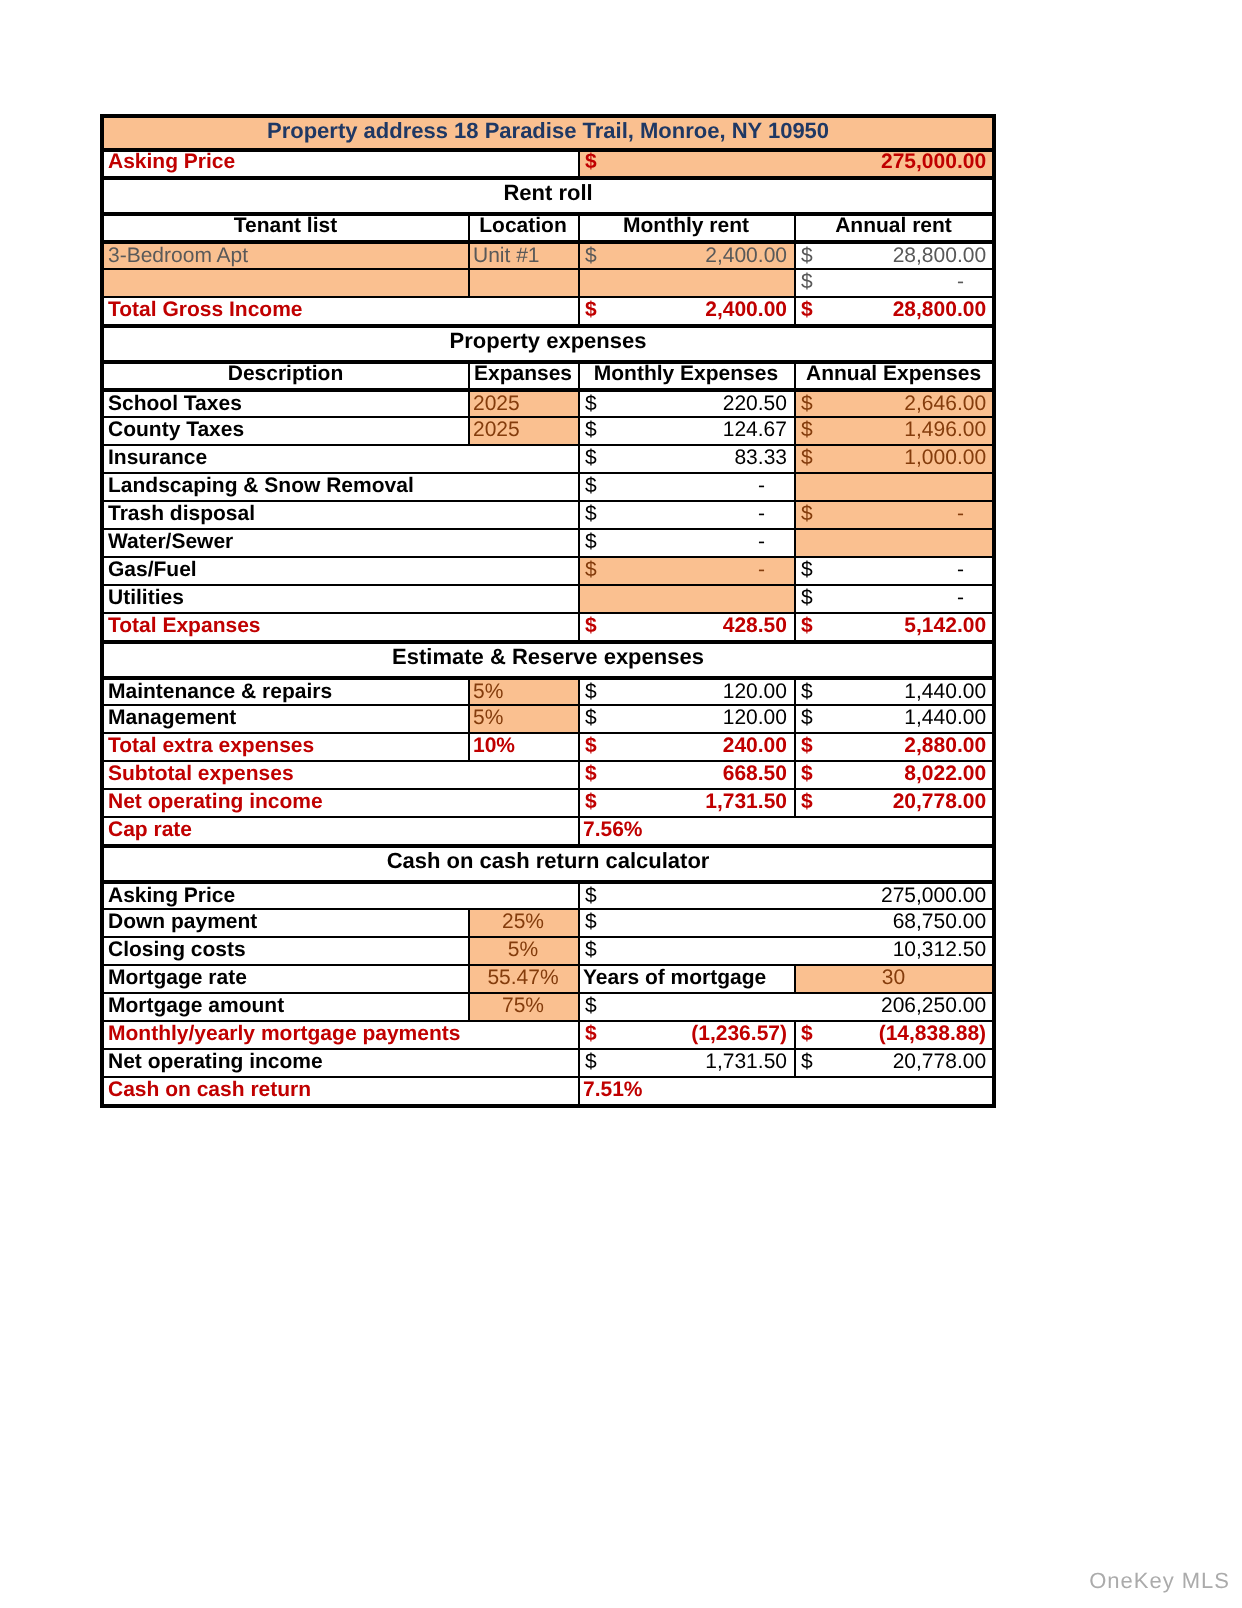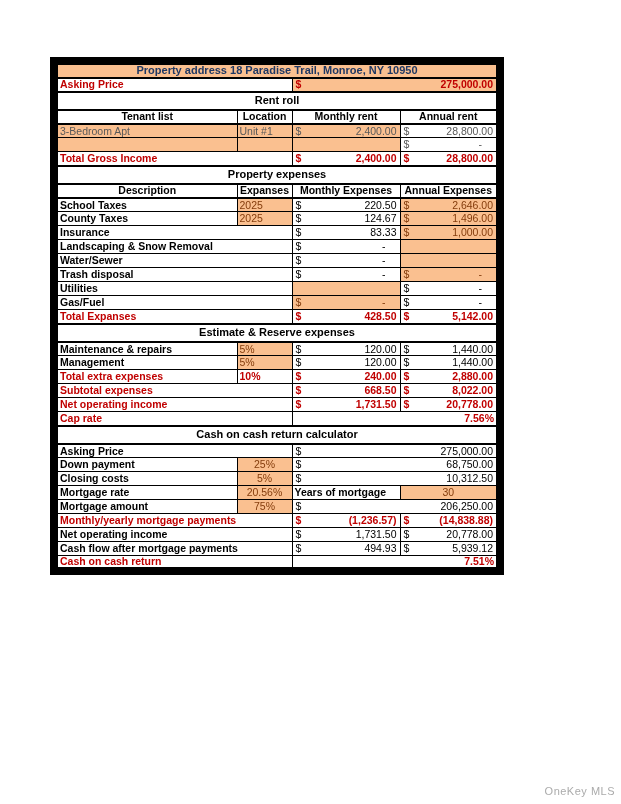--- a/index.html
+++ b/index.html
@@ -3,42 +3,42 @@
 <meta charset="utf-8">
 <style>
   html,body{margin:0;padding:0;}
   body{
     width:621px;height:804px;position:relative;background:#ffffff;
     font-family:"Liberation Sans",sans-serif;color:#000;overflow:hidden;
   }
   #sheet{position:absolute;left:50px;top:57px;}
   table{
     border-collapse:collapse;table-layout:fixed;width:446px;
-    border:8px solid #000000;
+    border:2px solid #000000;
   }
   col.w1{width:183px}
   col.w2{width:55px}
   col.w3{width:108px}
   col.w4{width:100px}
   tr{height:14px}
   tr.ttl{height:16.5px}
   tr.sec{height:18px}
   td{
     border:1px solid #000;
     font-size:10.5px;line-height:1;
     padding:0 2px;
     white-space:nowrap;overflow:hidden;
     vertical-align:middle;text-align:left;
   }
   tr.ttl td, tr.sec td{font-size:11px}
   tr.tb td{border-bottom-width:2px}
   tr.tt td{border-top-width:2px}
   .b{font-weight:bold}
   .c{text-align:center}
-  .r{text-align:right}
+  .r{}
   .org{background:#FAC090}
   .red{color:#C00000}
   .navy{color:#1F3864}
   .brn{color:#843C0C}
   .gry{color:#595959}
   .money{display:flex;justify-content:space-between;align-items:center;width:100%}
   .money .sym{padding-left:1px}
   .money .amt{padding-right:1px}
   td.dash .money .amt{padding-right:12px}
   #watermark{
@@ -181,62 +181,62 @@
           <td colspan="2" class="b">Landscaping &amp; Snow Removal</td>
           <td class="dash">
             <div class="money">
               <span class="sym">$</span>
               <span class="amt">-</span>
             </div>
           </td>
           <td class="org"></td>
         </tr>
         <tr>
+          <td colspan="2" class="b">Trash disposal</td>
+          <td class="dash">
+            <div class="money">
+              <span class="sym">$</span>
+              <span class="amt">-</span>
+            </div>
+          </td>
+          <td class="org brn dash">
+            <div class="money">
+              <span class="sym">$</span>
+              <span class="amt">-</span>
+            </div>
+          </td>
+        </tr>
+        <tr>
           <td colspan="2" class="b">Water/Sewer</td>
           <td class="dash">
             <div class="money">
               <span class="sym">$</span>
               <span class="amt">-</span>
             </div>
           </td>
           <td class="org"></td>
         </tr>
         <tr>
-          <td colspan="2" class="b">Trash disposal</td>
-          <td class="dash">
-            <div class="money">
-              <span class="sym">$</span>
-              <span class="amt">-</span>
-            </div>
-          </td>
-          <td class="org brn dash">
-            <div class="money">
-              <span class="sym">$</span>
-              <span class="amt">-</span>
-            </div>
-          </td>
-        </tr>
-        <tr>
-          <td colspan="2" class="b">Utilities</td>
-          <td class="org"></td>
-          <td class="dash">
-            <div class="money">
-              <span class="sym">$</span>
-              <span class="amt">-</span>
-            </div>
-          </td>
-        </tr>
-        <tr>
           <td colspan="2" class="b">Gas/Fuel</td>
           <td class="org brn dash">
             <div class="money">
               <span class="sym">$</span>
               <span class="amt">-</span>
             </div>
           </td>
+          <td class="dash">
+            <div class="money">
+              <span class="sym">$</span>
+              <span class="amt">-</span>
+            </div>
+          </td>
+        </tr>
+        <tr>
+          <td colspan="2" class="b">Utilities</td>
+          <td class="org"></td>
           <td class="dash">
             <div class="money">
               <span class="sym">$</span>
               <span class="amt">-</span>
             </div>
           </td>
         </tr>
         <tr>
           <td colspan="2" class="red b">Total Expanses</td>
           <td class="red b">
@@ -364,21 +364,21 @@
           <td class="org brn c">5%</td>
           <td colspan="2">
             <div class="money">
               <span class="sym">$</span>
               <span class="amt">10,312.50</span>
             </div>
           </td>
         </tr>
         <tr>
           <td class="b">Mortgage rate</td>
-          <td class="org brn c">20.56%</td>
+          <td class="org brn c">55.47%</td>
           <td class="b">Years of mortgage</td>
           <td class="org brn c">30</td>
         </tr>
         <tr>
           <td class="b">Mortgage amount</td>
           <td class="org brn c">75%</td>
           <td colspan="2">
             <div class="money">
               <span class="sym">$</span>
               <span class="amt">206,250.00</span>
@@ -405,35 +405,20 @@
           <td>
             <div class="money">
               <span class="sym">$</span>
               <span class="amt">1,731.50</span>
             </div>
           </td>
           <td>
             <div class="money">
               <span class="sym">$</span>
               <span class="amt">20,778.00</span>
-            </div>
-          </td>
-        </tr>
-        <tr>
-          <td colspan="2" class="b">Cash flow after mortgage payments</td>
-          <td>
-            <div class="money">
-              <span class="sym">$</span>
-              <span class="amt">494.93</span>
-            </div>
-          </td>
-          <td>
-            <div class="money">
-              <span class="sym">$</span>
-              <span class="amt">5,939.12</span>
             </div>
           </td>
         </tr>
         <tr>
           <td colspan="2" class="red b">Cash on cash return</td>
           <td colspan="2" class="red b r">7.51%</td>
         </tr>
       </tbody>
   </table>
 </div>

